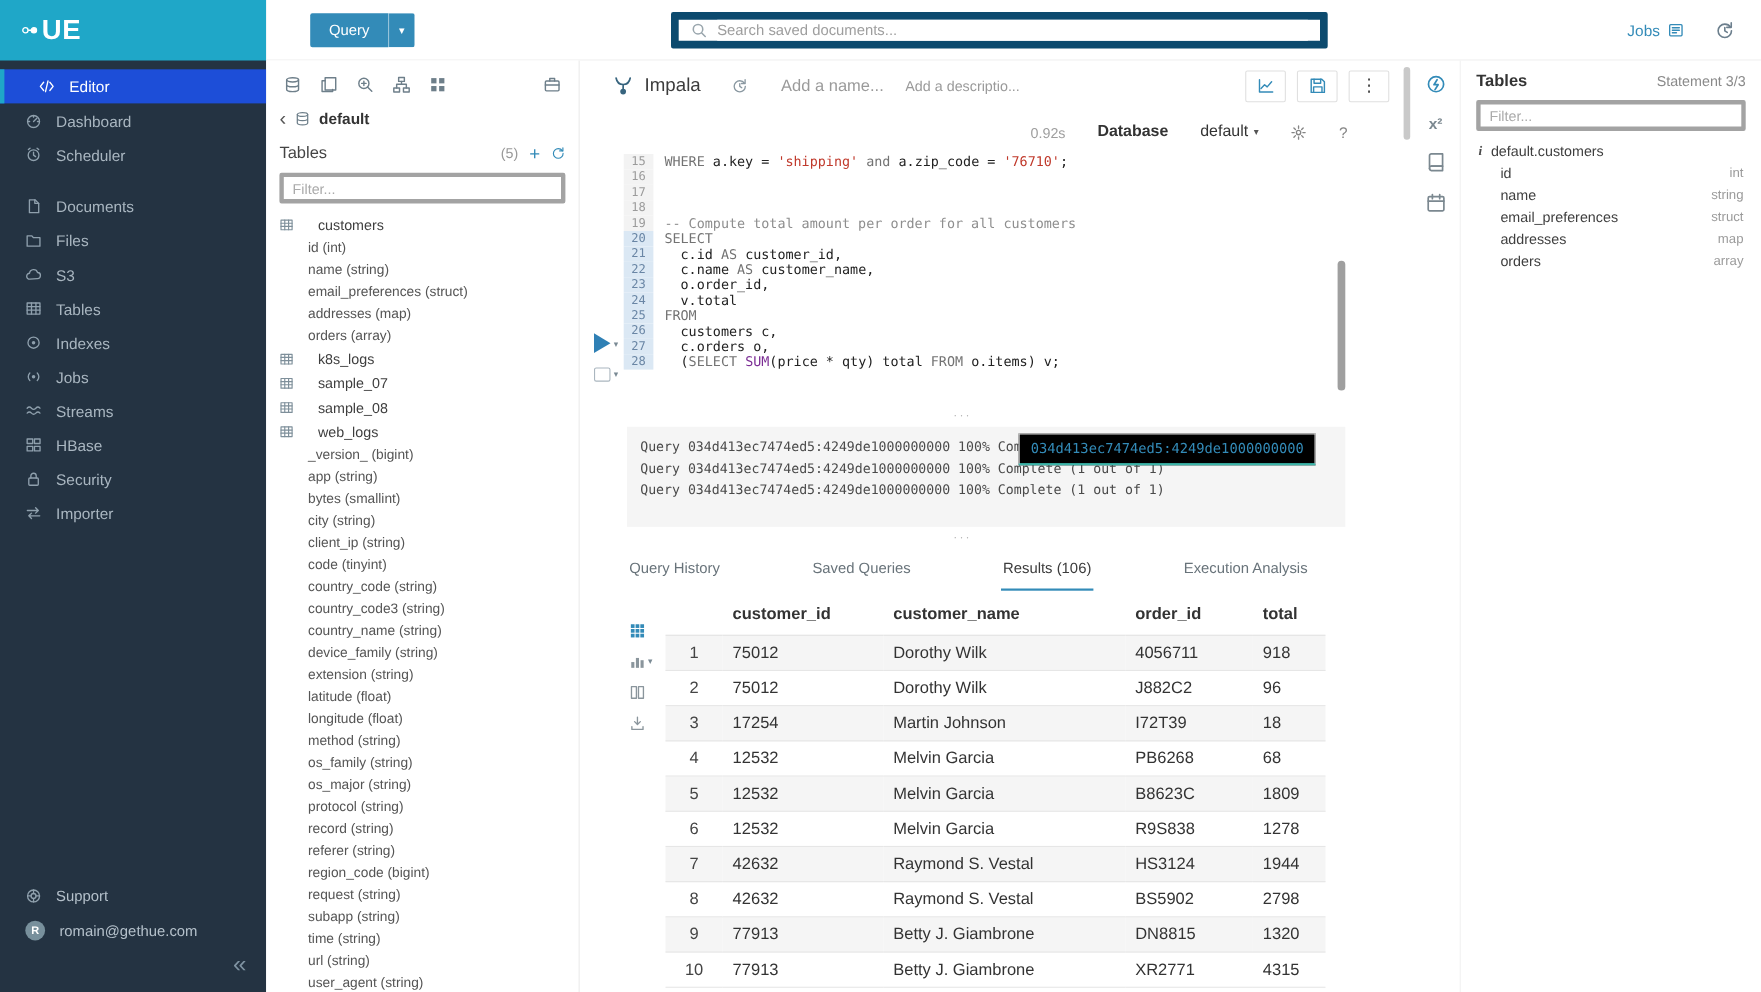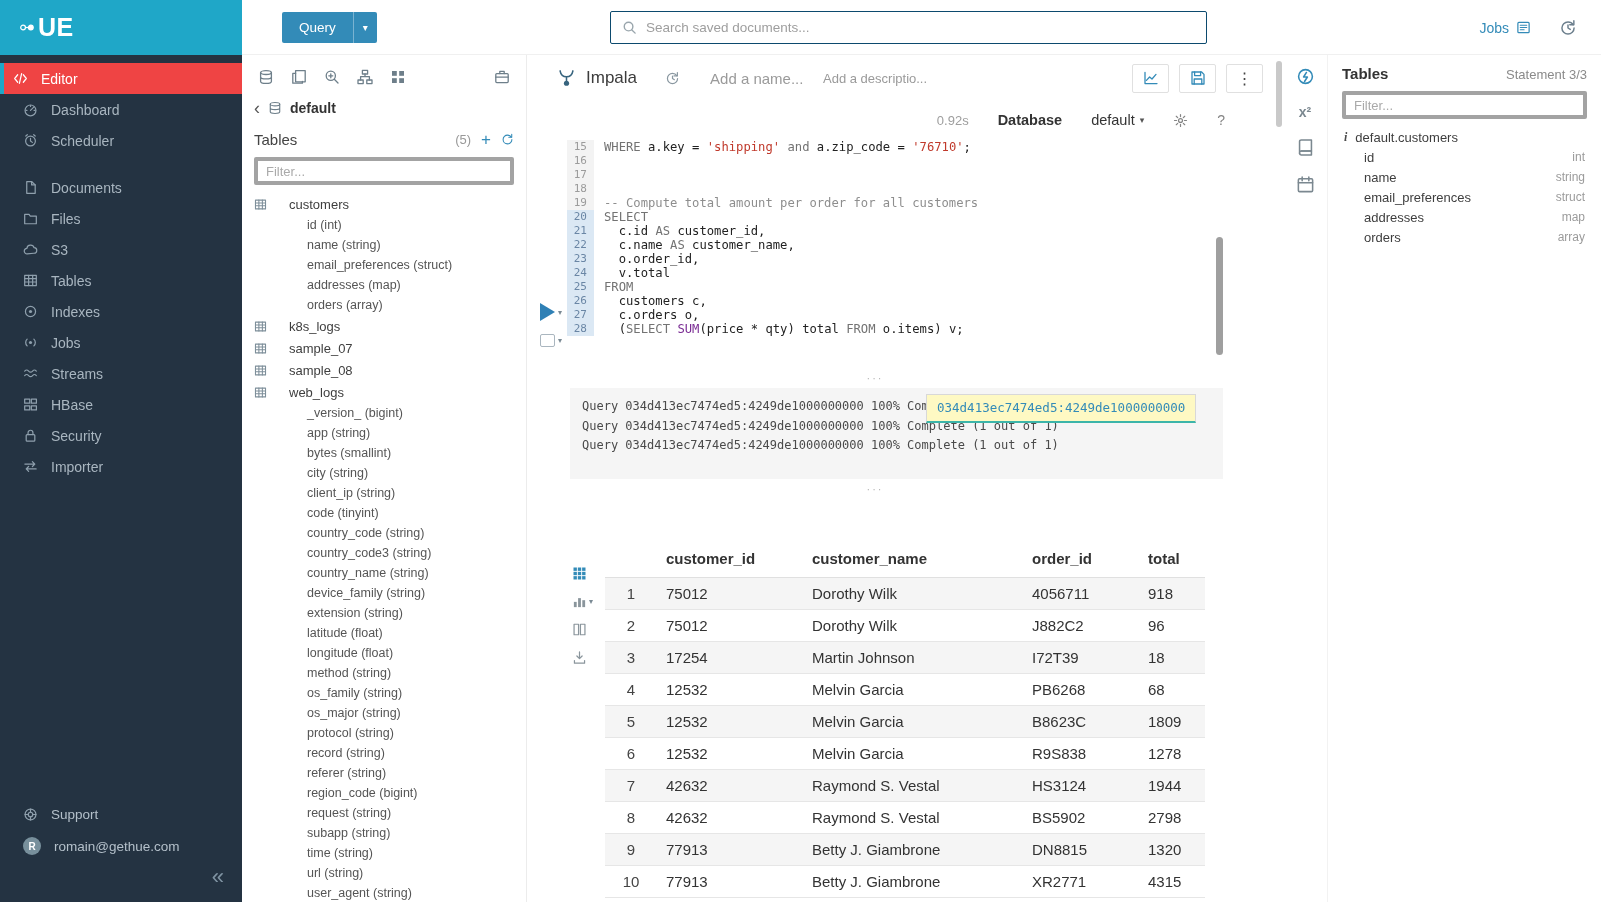--- a/index.html
+++ b/index.html
@@ -10,37 +10,37 @@
 
   
   #sidebar{position:absolute;left:0;top:0;width:242px;height:902px;background:#243342}
   #logo{height:55px;background:#1fa7c8;display:flex;align-items:center;padding-left:20px;gap:3px}
   #logo .logo-text{color:#fff;font-size:25px;font-weight:bold;letter-spacing:.5px}
   #nav-groups{margin-top:8px}
   .nav-group + .nav-group{margin-top:16px}
   .sb-item{height:31px;display:flex;align-items:center;gap:13px;padding-left:23px;
     color:#a9b6c0;font-size:14px;cursor:pointer}
   .sb-item .icn{color:#8fa0ad}.sb-item .icn svg{width:15px;height:15px}
-  .sb-item.active{background:#ef4444;border-left:4px solid #1fa7c8;padding-left:9px;color:#fff}
+  .sb-item.active{background:#1d4ed8;border-left:4px solid #1fa7c8;padding-left:31px;color:#fff}
   .sb-item.active .icn{color:#fff}
   .sb-footer{position:absolute;left:0;bottom:40px;width:100%}
   .sb-footer .sb-item{height:32px;font-size:13.5px;color:#b4c0ca}
   .avatar{width:18px;height:18px;border-radius:50%;background:#78909c;color:#fff;
     font-size:10px;font-weight:bold;display:flex;align-items:center;justify-content:center}
   #collapse-btn{position:absolute;right:18px;bottom:12px;color:#7f93a2;font-size:22px;cursor:pointer}
 
   
   #topbar{position:absolute;left:242px;top:0;width:1359px;height:55px;background:#fff;
     border-bottom:1px solid #f0f0f0}
   .query-group{position:absolute;left:40px;top:12px;display:flex}
   .query-main{background:#338bb8;color:#fff;border:none;font-size:13.5px;padding:8px 17px;
     border-radius:2px 0 0 2px;cursor:pointer}
   .query-caret{background:#338bb8;color:#fff;border:none;border-left:1px solid rgba(255,255,255,.35);
     padding:8px 9px;border-radius:0 2px 2px 0;font-size:10px;cursor:pointer}
-  .searchbox{position:absolute;left:368px;top:11px;width:597px;height:33px;border:1px solid #0c4a6e;
+  .searchbox{position:absolute;left:368px;top:11px;width:597px;height:33px;border:7px solid #0c4a6e;
     border-radius:2px;display:flex;gap:9px;padding:0 11px}
   .searchbox .icn{color:#9aa6ad}
   .searchbox input{border:none;outline:none;flex:1;font-size:13.5px;font-family:inherit}
   .searchbox input::placeholder{color:#9e9e9e}
   .topbar-right{position:absolute;right:24px;top:0;height:55px;display:flex;align-items:center;gap:28px}
   .jobs-link{color:#338bb8;font-size:14px;display:flex;align-items:center;gap:7px;cursor:pointer}
   .jobs-link .icn{color:#338bb8}
   .tb-history{color:#6c7f8d}.tb-history svg{width:18px;height:18px}
 
   
@@ -60,21 +60,21 @@
   .plus-btn{color:#338bb8;font-size:17px;cursor:pointer;line-height:1}
   .refresh-btn{color:#338bb8;cursor:pointer}.refresh-btn svg{width:13px;height:13px}
   .filter-row{padding:6px 12px 4px}
   .filter-row input,.rp-filter input{width:100%;height:28px;border:4px solid #a3a3a3;border-radius:2px;
     padding:0 8px;font-size:13px;font-family:inherit;outline:none}
   .filter-row input::placeholder,.rp-filter input::placeholder{color:#aaa}
   #assist-tree{margin-top:4px}
   .tree-table{height:22px;display:flex;align-items:center;gap:22px;padding:0 12px;cursor:pointer}
   .tree-table .icn{color:#7e8f9a}.tree-table .icn svg{width:13px;height:13px}
   .tree-name{font-size:13px;color:#3e3e3e}
-  .tree-col{line-height:20px;padding-left:65px;font-size:12.5px;color:#555;cursor:pointer}
+  .tree-col{line-height:20px;padding-left:38px;font-size:12.5px;color:#555;cursor:pointer}
 
   
   #main{position:absolute;left:527px;top:55px;width:756px;height:847px;overflow:hidden}
   .editor-header{height:46px;display:flex;align-items:center;padding:0 20px 0 30px}
   .engine-icon{color:#37647e}.engine-icon svg{width:19px;height:19px}
   .engine-name{font-size:17px;color:#3c3c3c;margin-left:10px}
   .eh-history{color:#8a98a1;margin-left:28px;cursor:pointer}
   .name-input{border:none;outline:none;margin-left:30px;width:105px;font-size:15px;font-family:inherit}
   .desc-input{border:none;outline:none;margin-left:8px;width:118px;font-size:13px;font-family:inherit}
   .name-input::placeholder,.desc-input::placeholder{color:#9a9a9a}
@@ -107,21 +107,21 @@
   .snippet-more{margin-top:13px;display:flex;align-items:center;gap:3px;cursor:pointer}
   .sm-box{width:15px;height:13px;border:1.5px solid #aab6bf;border-radius:2px}
   .editor-scrollbar{position:absolute;right:60px;top:182px;width:7px;height:118px;background:#9f9f9f;border-radius:4px}
   .main-scrollbar{position:absolute;right:1px;top:6px;width:6px;height:66px;background:#c9c9c9;border-radius:3px}
   .resize-handle{position:absolute;left:0;right:60px;text-align:center;color:#b5b5b5;
     font-size:11px;letter-spacing:2px;height:8px;line-height:6px}
 
   .log-box{position:relative;position:absolute;top:333px;left:43px;right:60px;height:91px;
     background:#f5f5f5;padding:9px 12px;font-family:"DejaVu Sans Mono",monospace;font-size:12px;
     color:#4a4a4a;line-height:19.5px}
-  .log-overlay{position:absolute;left:356px;top:6px;background:#fef9c3;border:1px solid #d8d8d8;
+  .log-overlay{position:absolute;left:356px;top:6px;background:#000000;border:1px solid #d8d8d8;
     border-bottom:2px solid #3cb5a9;color:#338bb8;padding:3px 10px;font-size:12.5px;white-space:nowrap}
 
   #tabs{position:absolute;top:444px;left:43px;right:60px;display:flex;gap:80px}
   .tab{padding:10px 2px 11px;font-size:13.5px;color:#68737a;cursor:pointer}
   .tab.active{color:#3c3c3c;border-bottom:2px solid #338bb8}
 
   .results{position:absolute;top:487px;left:0;right:0;bottom:0}
   .result-icons{position:absolute;left:45px;top:24px;display:flex;flex-direction:column;gap:13px;align-items:flex-start}
   .result-icons .icn{cursor:pointer;color:#8a959c}
   .result-icons .icn.active{color:#338bb8}
@@ -626,20 +626,26 @@
     <div id="log-lines">
         <div class="log-line">Query 034d413ec7474ed5:4249de1000000000 100% Complete (1 out of 1)</div>
         <div class="log-line">Query 034d413ec7474ed5:4249de1000000000 100% Complete (1 out of 1)</div>
         <div class="log-line">Query 034d413ec7474ed5:4249de1000000000 100% Complete (1 out of 1)</div>
       </div>
     <div class="log-overlay">034d413ec7474ed5:4249de1000000000</div>
   </div>
 
   <div class="resize-handle" style="top:431px">···</div>
 
+  <div id="tabs">
+      <div class="tab">Query History</div>
+      <div class="tab">Saved Queries</div>
+      <div class="tab active">Results (106)</div>
+      <div class="tab">Execution Analysis</div>
+    </div>
 
   <div class="results">
     <div class="result-icons">
       <span class="icn active" id="ri-grid">
           <svg viewBox="0 0 16 16" fill="none" stroke="currentColor" stroke-width="1.3" stroke-linecap="round" stroke-linejoin="round">
             <g fill="currentColor" stroke="none">
               <rect x="1.6" y="1.6" width="3.6" height="3.6"></rect>
               <rect x="6.2" y="1.6" width="3.6" height="3.6"></rect>
               <rect x="10.8" y="1.6" width="3.6" height="3.6"></rect>
               <rect x="1.6" y="6.2" width="3.6" height="3.6"></rect>

